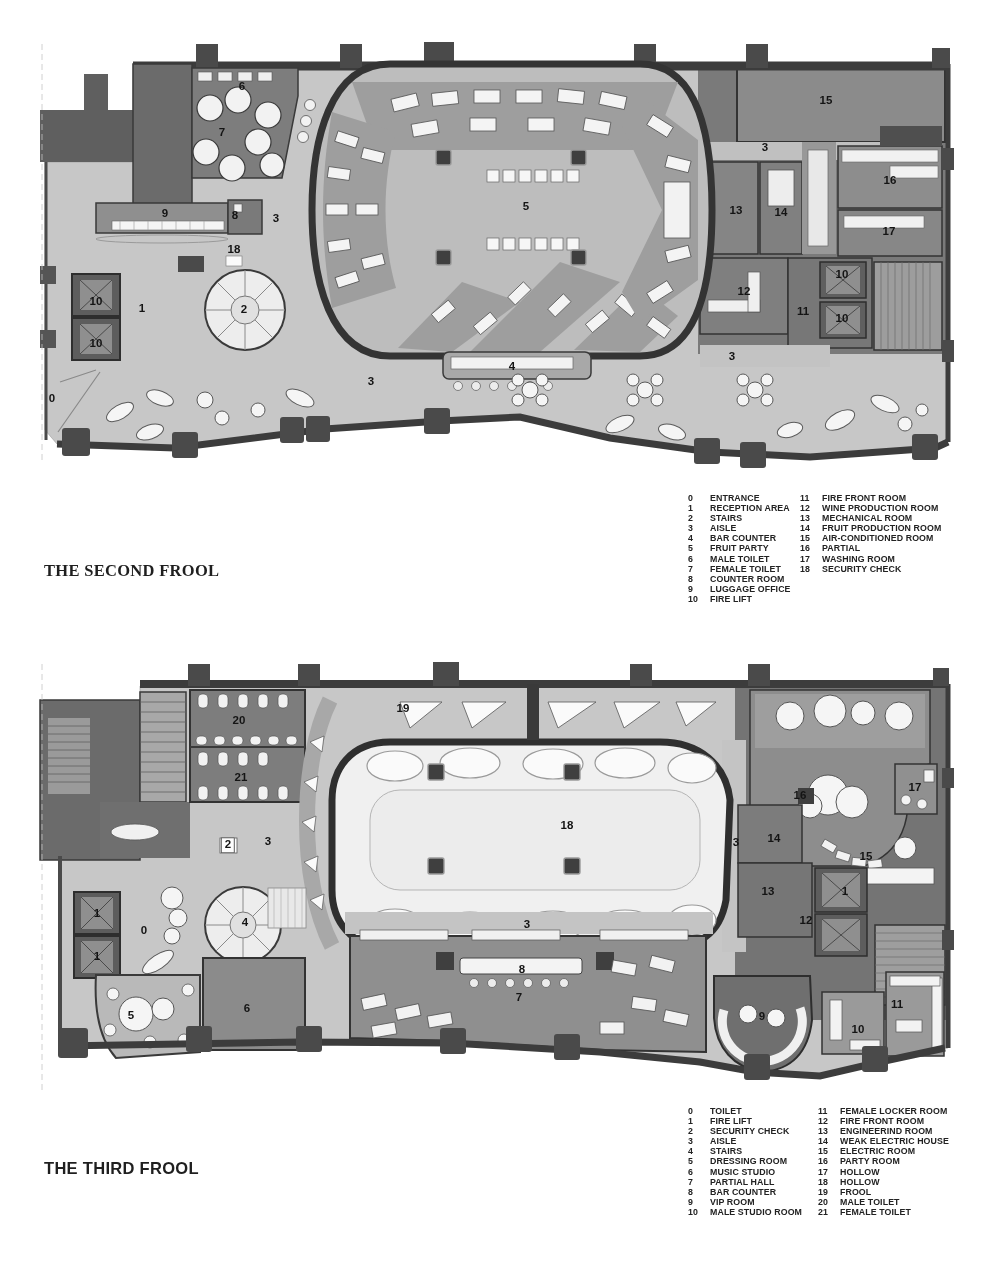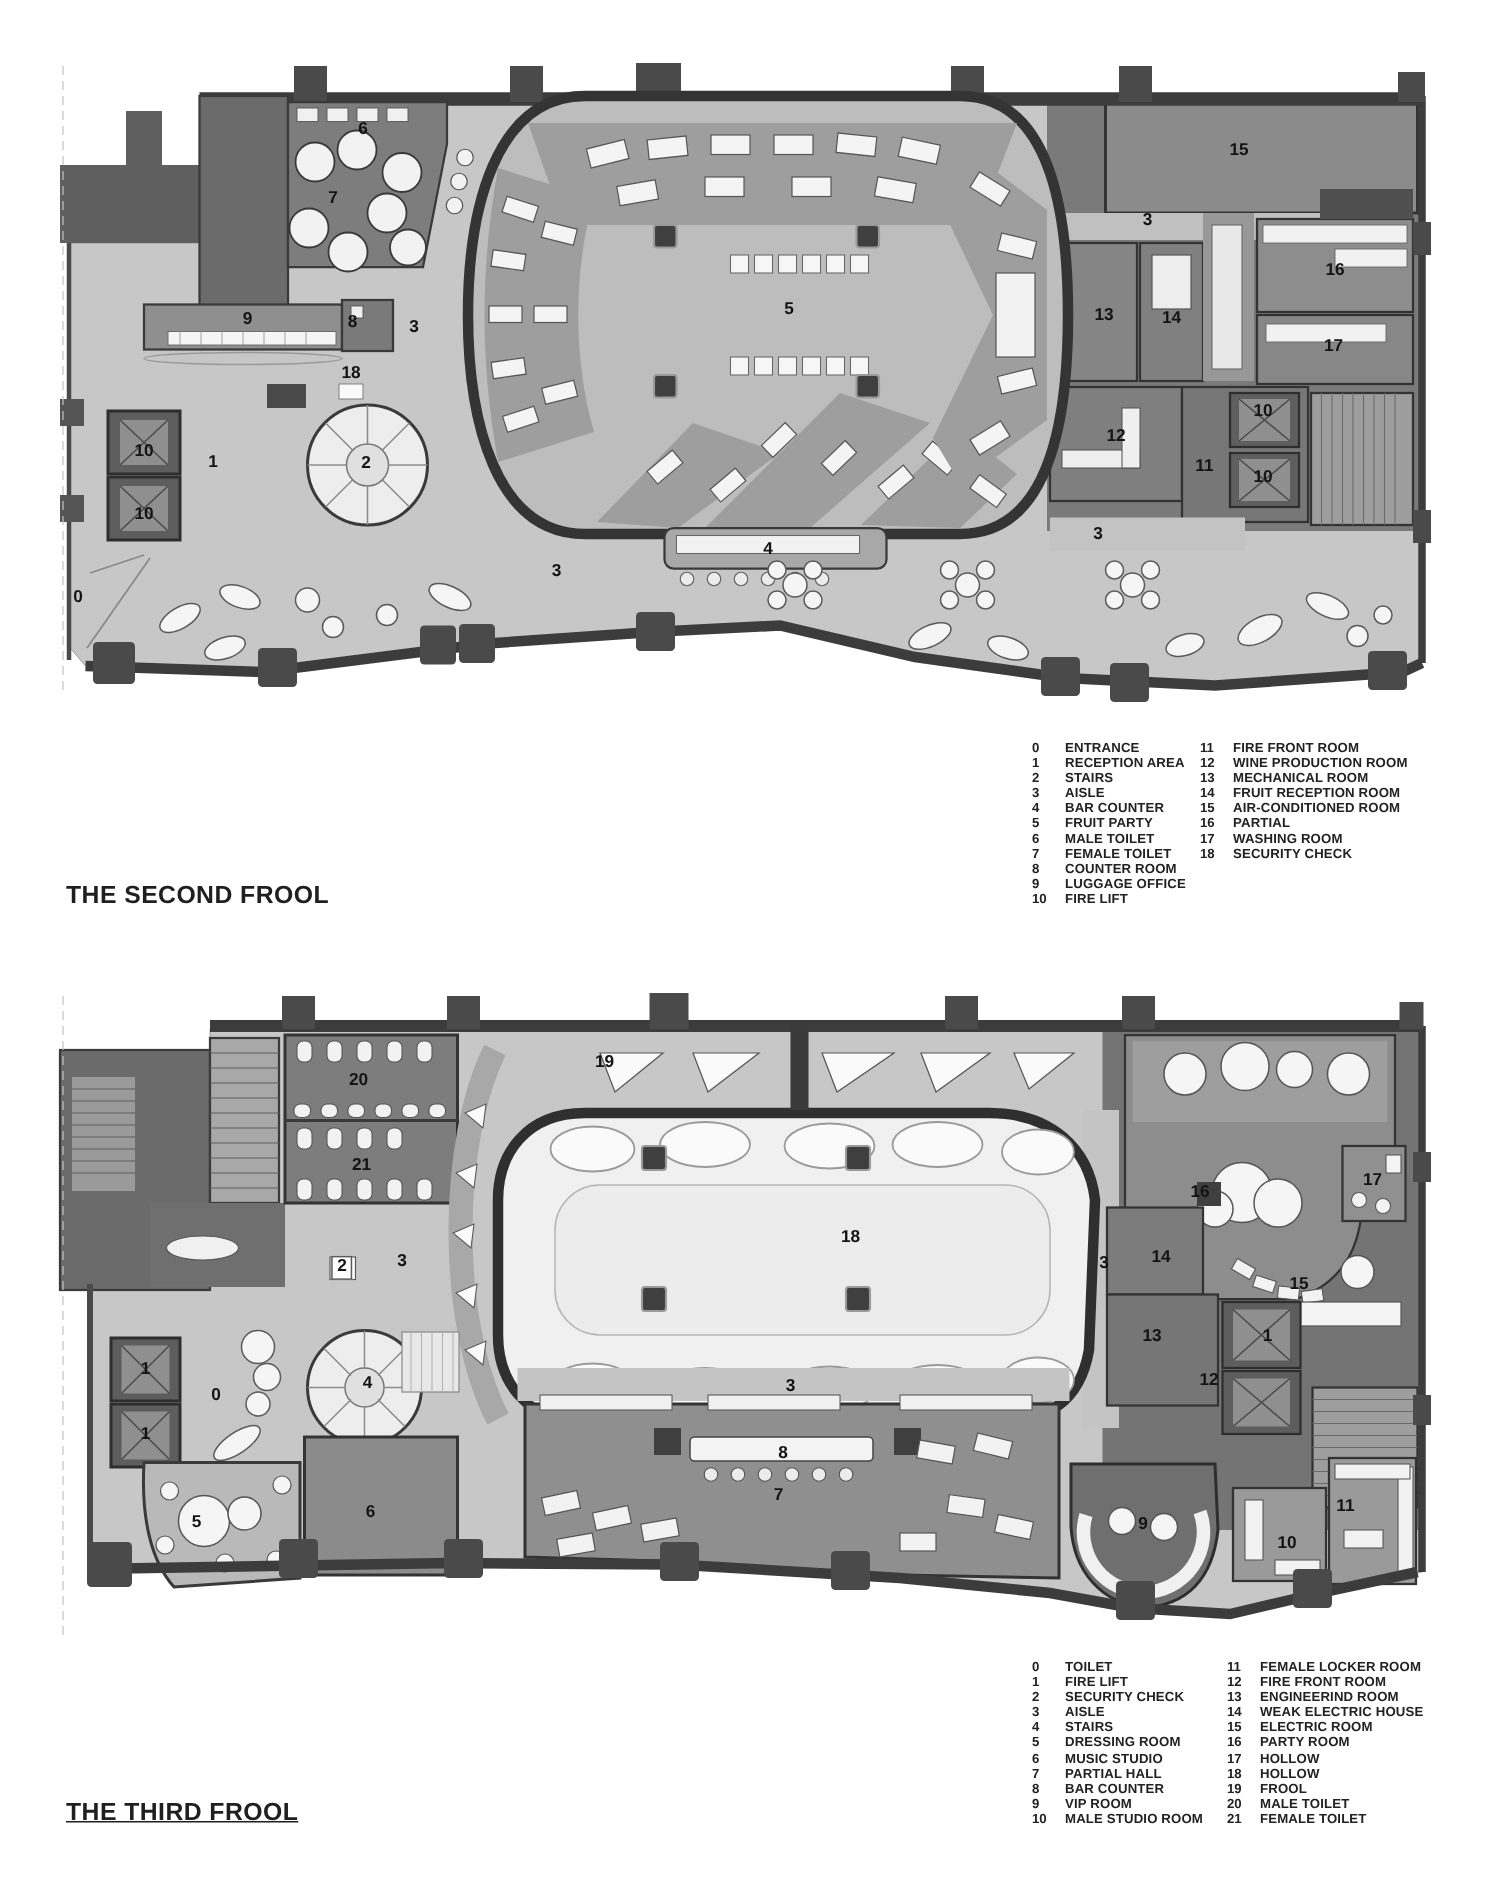--- a/index.html
+++ b/index.html
@@ -20,22 +20,22 @@
   .legend-second{left:688px;top:493px;}
   .legend-third{left:688px;top:1106px;}
   .legend-col{display:flex;flex-direction:column;}
   .legend-second .legend-col:nth-child(2){position:absolute;left:112px;top:0;}
   .legend-third .legend-col:nth-child(2){position:absolute;left:130px;top:0;}
   .lg-row{display:flex;line-height:10.1px;white-space:nowrap;}
   .lg-num{display:inline-block;width:22px;font-weight:bold;font-size:8.8px;color:#222;}
   .lg-label{font-weight:bold;font-size:8.8px;color:#222;letter-spacing:0.1px;}
   .floor-title{position:absolute;margin:0;font-size:16.5px;font-weight:bold;
                letter-spacing:0.3px;color:#1f1f1f;white-space:nowrap;}
-  .title-second{left:44px;top:588px;}
-  .title-third{left:44px;top:1199px;text-decoration:underline;}
+  .title-second{left:44px;top:561px;font-family:Liberation Serif, serif;}
+  .title-third{left:44px;top:1159px;}
 </style>
 </head>
 <body>
 
 <div class="page">
 
   <svg class="plan plan2" viewBox="0 40 1000 430" aria-hidden="true">
 
     <g>
       <polygon points="45,162 133,162 133,64 948,64 948,442 935,448 810,457 710,452 610,438 520,417 440,421 325,429 175,448 57,444 45,430" fill="var(--floor-light)" stroke="#9a9a9a" stroke-width="0.6"></polygon>
@@ -611,21 +611,21 @@
         <div class="lg-row">
           <span class="lg-num">12</span>
           <span class="lg-label">WINE PRODUCTION ROOM</span>
         </div>
         <div class="lg-row">
           <span class="lg-num">13</span>
           <span class="lg-label">MECHANICAL ROOM</span>
         </div>
         <div class="lg-row">
           <span class="lg-num">14</span>
-          <span class="lg-label">FRUIT RECEPTION ROOM</span>
+          <span class="lg-label">FRUIT PRODUCTION ROOM</span>
         </div>
         <div class="lg-row">
           <span class="lg-num">15</span>
           <span class="lg-label">AIR-CONDITIONED ROOM</span>
         </div>
         <div class="lg-row">
           <span class="lg-num">16</span>
           <span class="lg-label">PARTIAL</span>
         </div>
         <div class="lg-row">

